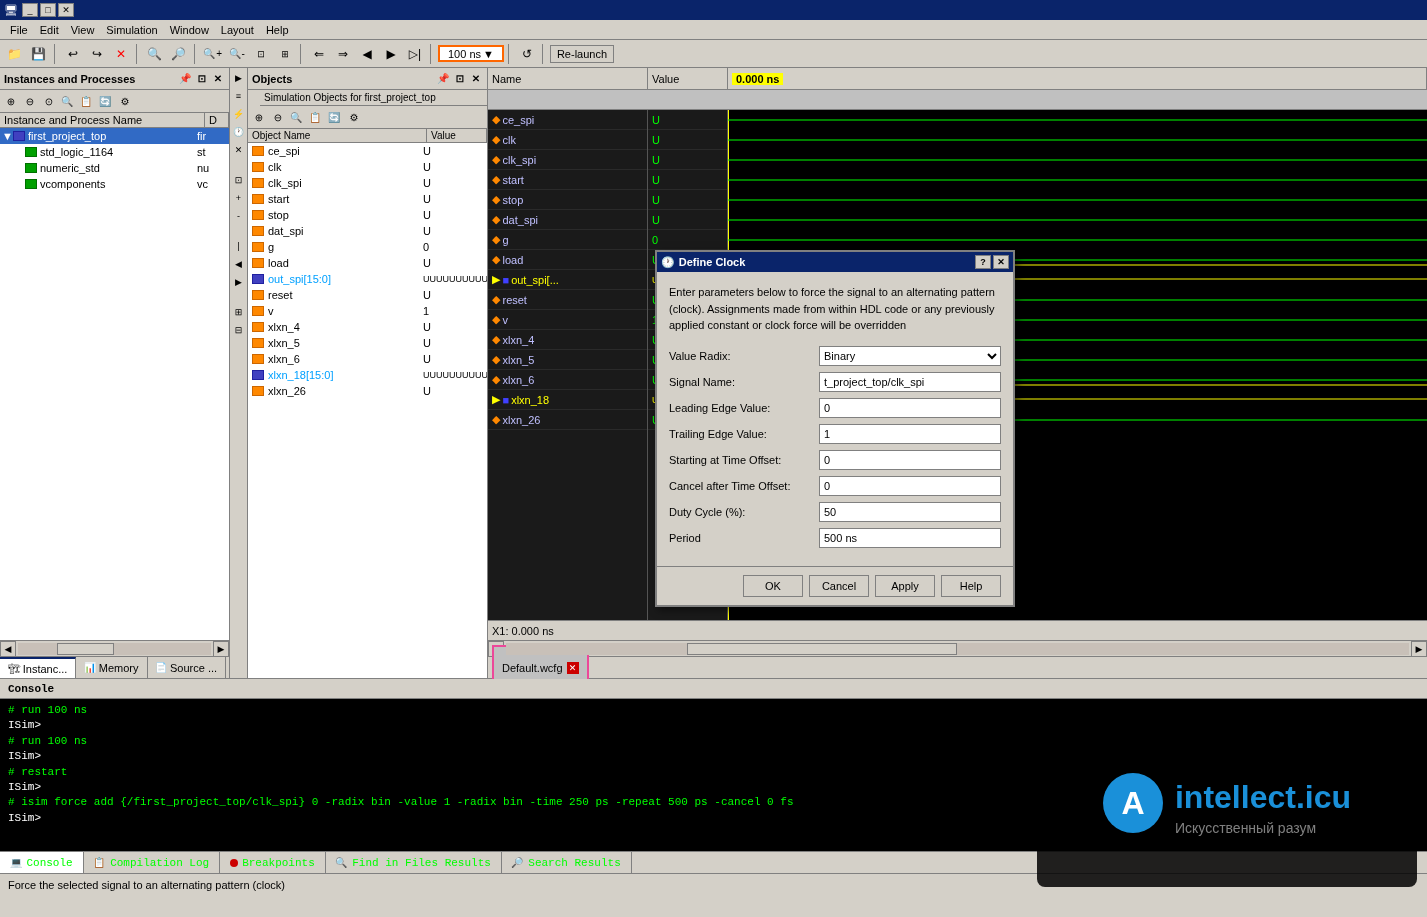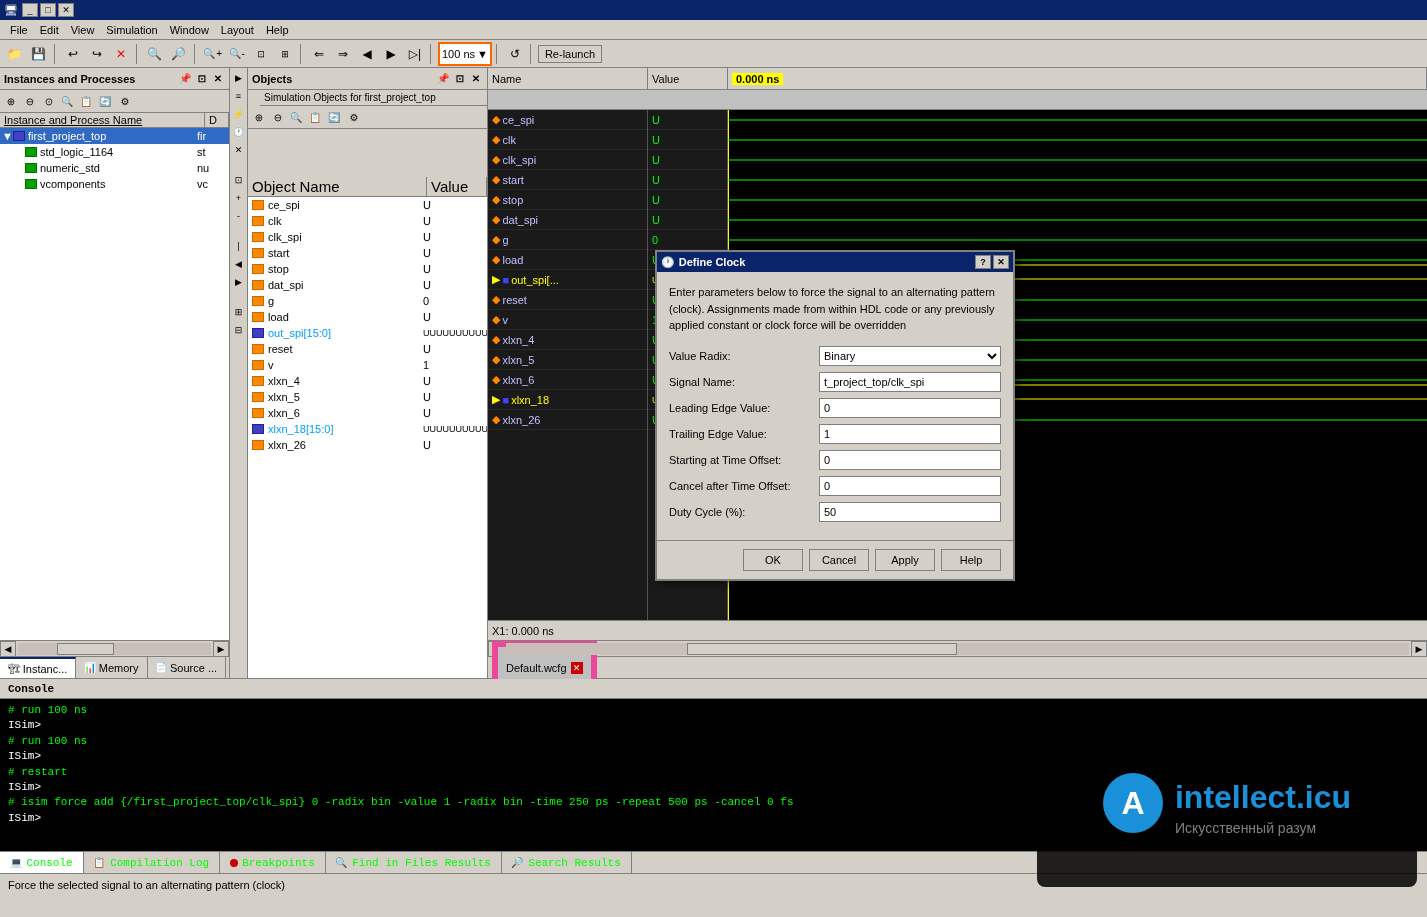--- a/index.html
+++ b/index.html
@@ -12,21 +12,21 @@
     .title-btn { width: 16px; height: 14px; background: #d4d0c8; border: 1px solid #808080; font-size: 9px; display: flex; align-items: center; justify-content: center; cursor: pointer; color: black; }
 
     
     .menu-bar { background: #d4d0c8; height: 20px; display: flex; align-items: center; border-bottom: 1px solid #808080; padding: 0 4px; }
     .menu-item { padding: 2px 6px; font-size: 11px; cursor: pointer; }
 
     
     .toolbar { background: #d4d0c8; height: 28px; display: flex; align-items: center; padding: 2px 4px; gap: 2px; border-bottom: 1px solid #808080; }
     .tb-btn { width: 22px; height: 22px; background: #d4d0c8; border: 1px solid transparent; display: flex; align-items: center; justify-content: center; cursor: pointer; font-size: 12px; }
     .tb-sep { width: 4px; height: 20px; border-left: 1px solid #808080; margin: 0 2px; }
-    .tb-combo { height: 24px; display: flex; align-items: center; background: white; border: 2px solid #ff6600; padding: 0 2px; font-size: 11px; }
+    .tb-combo { height: 17px; display: flex; align-items: flex-end; background: white; border: 2px solid #ff6600; padding: 0 8px; font-size: 11px; }
     .relaunch-btn { background: #d4d0c8; border: 1px solid #808080; padding: 2px 6px; font-size: 11px; cursor: pointer; }
 
     
     .left-panel { width: 230px; display: flex; flex-direction: column; border-right: 1px solid #808080; background: #d4d0c8; }
     .panel-header { background: #d4d0c8; border-bottom: 1px solid #808080; padding: 2px 4px; display: flex; align-items: center; justify-content: space-between; font-size: 11px; font-weight: bold; height: 22px; }
     .panel-header-title { font-size: 11px; }
     .panel-header-icons { display: flex; gap: 2px; }
     .ph-icon { width: 14px; height: 14px; font-size: 10px; display: flex; align-items: center; justify-content: center; cursor: pointer; }
 
     .instances-panel { flex: 1; background: white; overflow: auto; }
@@ -56,21 +56,21 @@
 
     
     .objects-panel { width: 240px; border-right: 1px solid #808080; display: flex; flex-direction: column; background: #d4d0c8; }
     .obj-list { flex: 1; background: white; overflow: auto; }
     .obj-row { display: flex; align-items: center; padding: 1px 4px; min-height: 16px; cursor: pointer; }
     .obj-col-name { flex: 1; font-size: 11px; display: flex; align-items: center; gap: 2px; }
     .obj-col-val { width: 60px; font-size: 11px; }
     .obj-icon { width: 12px; height: 10px; background: #ff8800; border: 1px solid #cc6600; display: inline-block; margin-right: 2px; }
     .obj-icon-b { width: 12px; height: 10px; background: #4040c0; border: 1px solid #2020a0; display: inline-block; margin-right: 2px; }
     .obj-header { display: flex; background: #d4d0c8; border-bottom: 1px solid #808080; }
-    .obj-hcol { padding: 1px 4px; font-size: 15px; border-right: 1px solid #808080; margin-top: 48px; }
+    .obj-hcol { padding: 1px 4px; font-size: 10px; border-right: 1px solid #808080; }
 
     
     .wave-panel { flex: 1; display: flex; flex-direction: column; background: black; }
     .wave-header { display: flex; background: #d4d0c8; border-bottom: 1px solid #808080; height: 22px; align-items: center; }
     .wave-hcol { padding: 1px 4px; font-size: 11px; border-right: 1px solid #808080; height: 100%; display: flex; align-items: center; text-align: center; }
     .wave-name-col { width: 160px; }
     .wave-val-col { width: 80px; }
     .wave-cursor-pos { background: #ffff00; font-size: 11px; padding: 0 4px; font-weight: bold; }
 
     .wave-timescale { display: flex; background: #c0c0c0; height: 20px; align-items: center; border-bottom: 1px solid #808080; }
@@ -84,21 +84,21 @@
     .wave-values { width: 80px; background: #1a1a1a; border-right: 1px solid #555; overflow: auto; }
     .wave-signals { flex: 1; background: black; overflow: auto; position: relative; }
 
     .wave-row { height: 20px; display: flex; align-items: center; padding: 0 4px; color: #00ff00; font-size: 11px; border-bottom: 1px solid #2a2a2a; white-space: nowrap; overflow: hidden; }
     .wave-row-name { color: #c0c0ff; }
     .wave-row-val { color: #00ff00; }
 
     .wave-cursor-line { position: absolute; top: 0; bottom: 0; width: 1px; background: yellow; left: 0; }
 
     .wave-status { background: #d4d0c8; height: 20px; display: flex; align-items: center; padding: 0 4px; font-size: 11px; border-top: 1px solid #808080; }
-    .wave-file-tab { background: #c0c0c0; border: 6px solid #ec4899; padding: 15px 8px; font-size: 11px; display: flex; align-items: flex-start; gap: 4px; }
+    .wave-file-tab { background: #c0c0c0; border: 2px solid #ec4899; padding: 15px 8px; font-size: 11px; display: flex; align-items: flex-start; gap: 4px; }
     .wave-file-close { width: 12px; height: 12px; background: #cc0000; display: flex; align-items: center; justify-content: center; color: white; font-size: 9px; cursor: pointer; }
     .dialog { position: absolute; top: 250px; left: 655px; width: 360px; background: #d4d0c8; border: 2px solid #808080; box-shadow: 3px 3px 8px rgba(0,0,0,0.5); z-index: 200; }
     .dialog-title { background: #0a246a; color: white; height: 20px; display: flex; align-items: center; padding: 0 4px; font-size: 11px; font-weight: bold; }
     .dialog-title-text { flex: 1; }
     .dialog-title-btn { width: 16px; height: 14px; background: #d4d0c8; border: 1px solid #808080; display: flex; align-items: center; justify-content: center; font-size: 9px; cursor: pointer; color: black; margin-left: 2px; }
     .dialog-body { padding: 12px; }
     .dialog-desc { font-size: 11px; margin-bottom: 12px; line-height: 1.5; }
     .dialog-field { display: flex; align-items: center; margin-bottom: 6px; }
     .dialog-label { width: 150px; font-size: 11px; }
     .dialog-input { flex: 1; height: 20px; background: white; border: 1px solid #808080; padding: 0 4px; font-size: 11px; }
@@ -204,21 +204,21 @@
     <div class="inst-toolbar">
       <div class="inst-tb-btn">⊕</div>
       <div class="inst-tb-btn">⊖</div>
       <div class="inst-tb-btn">⊙</div>
       <div class="inst-tb-btn">🔍</div>
       <div class="inst-tb-btn">📋</div>
       <div class="inst-tb-btn">🔄</div>
       <div class="inst-tb-btn">⚙</div>
     </div>
     <div class="inst-header">
-      <div class="inst-col" style="flex:1;text-decoration:underline;">Instance and Process Name</div>
+      <div class="inst-col" style="flex:1;">Instance and Process Name</div>
       <div class="inst-col" style="width:24px;">D</div>
     </div>
     <div class="instances-panel">
       <div class="inst-row selected">
         <span class="inst-expand">▼</span>
         <span class="inst-icon">
             <span class="inst-icon-box"></span>
           </span>
         <span class="inst-name">first_project_top</span>
         <span class="inst-abbr">fir</span>
@@ -707,20 +707,24 @@
       <input class="dialog-input" type="text" value="0" style="">
     </div>
     <div class="dialog-field">
       <label class="dialog-label">Cancel after Time Offset:</label>
       <input class="dialog-input" type="text" value="0" style="">
     </div>
     <div class="dialog-field">
       <label class="dialog-label">Duty Cycle (%):</label>
       <input class="dialog-input" type="text" value="50" style="">
     </div>
+    <div class="dialog-field">
+      <label class="dialog-label">Period</label>
+      <input class="dialog-input" type="text" value="500 ns" style="">
+    </div>
   </div>
   <div class="dialog-buttons">
     <button class="dialog-btn">OK</button>
     <button class="dialog-btn">Cancel</button>
     <button class="dialog-btn">Apply</button>
     <button class="dialog-btn">Help</button>
   </div>
 </div>
 
 <div class="watermark">

